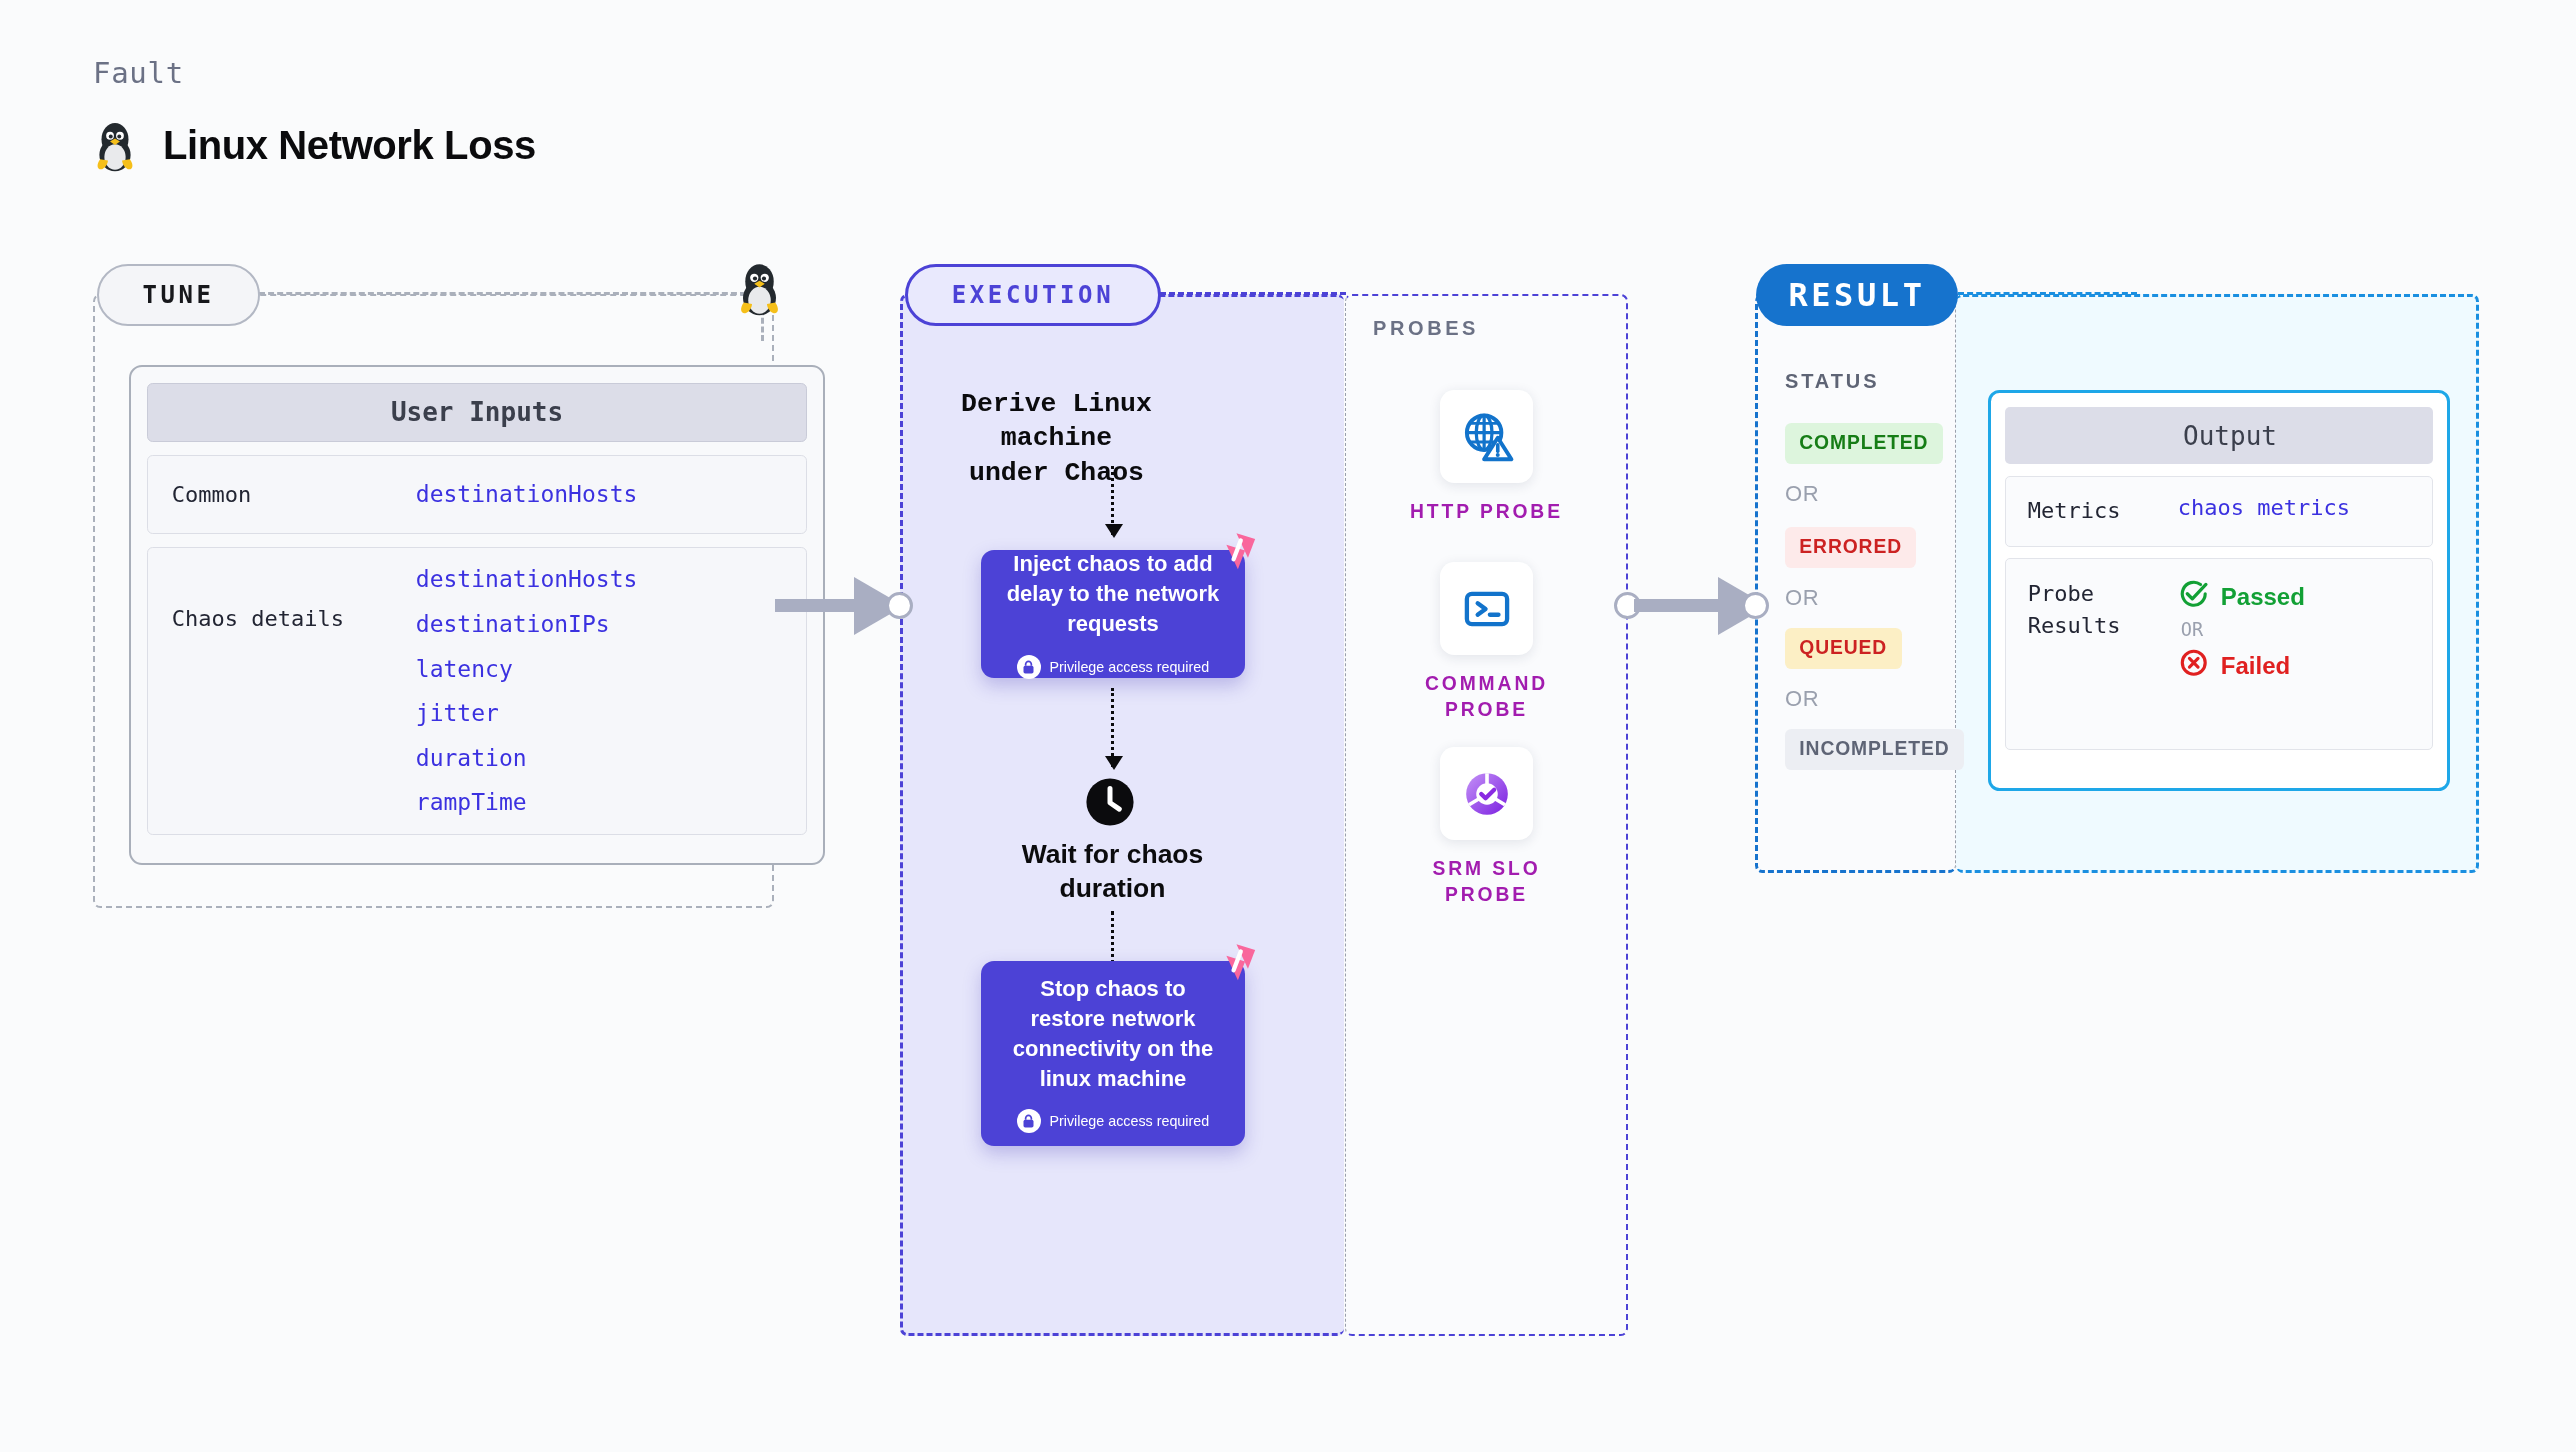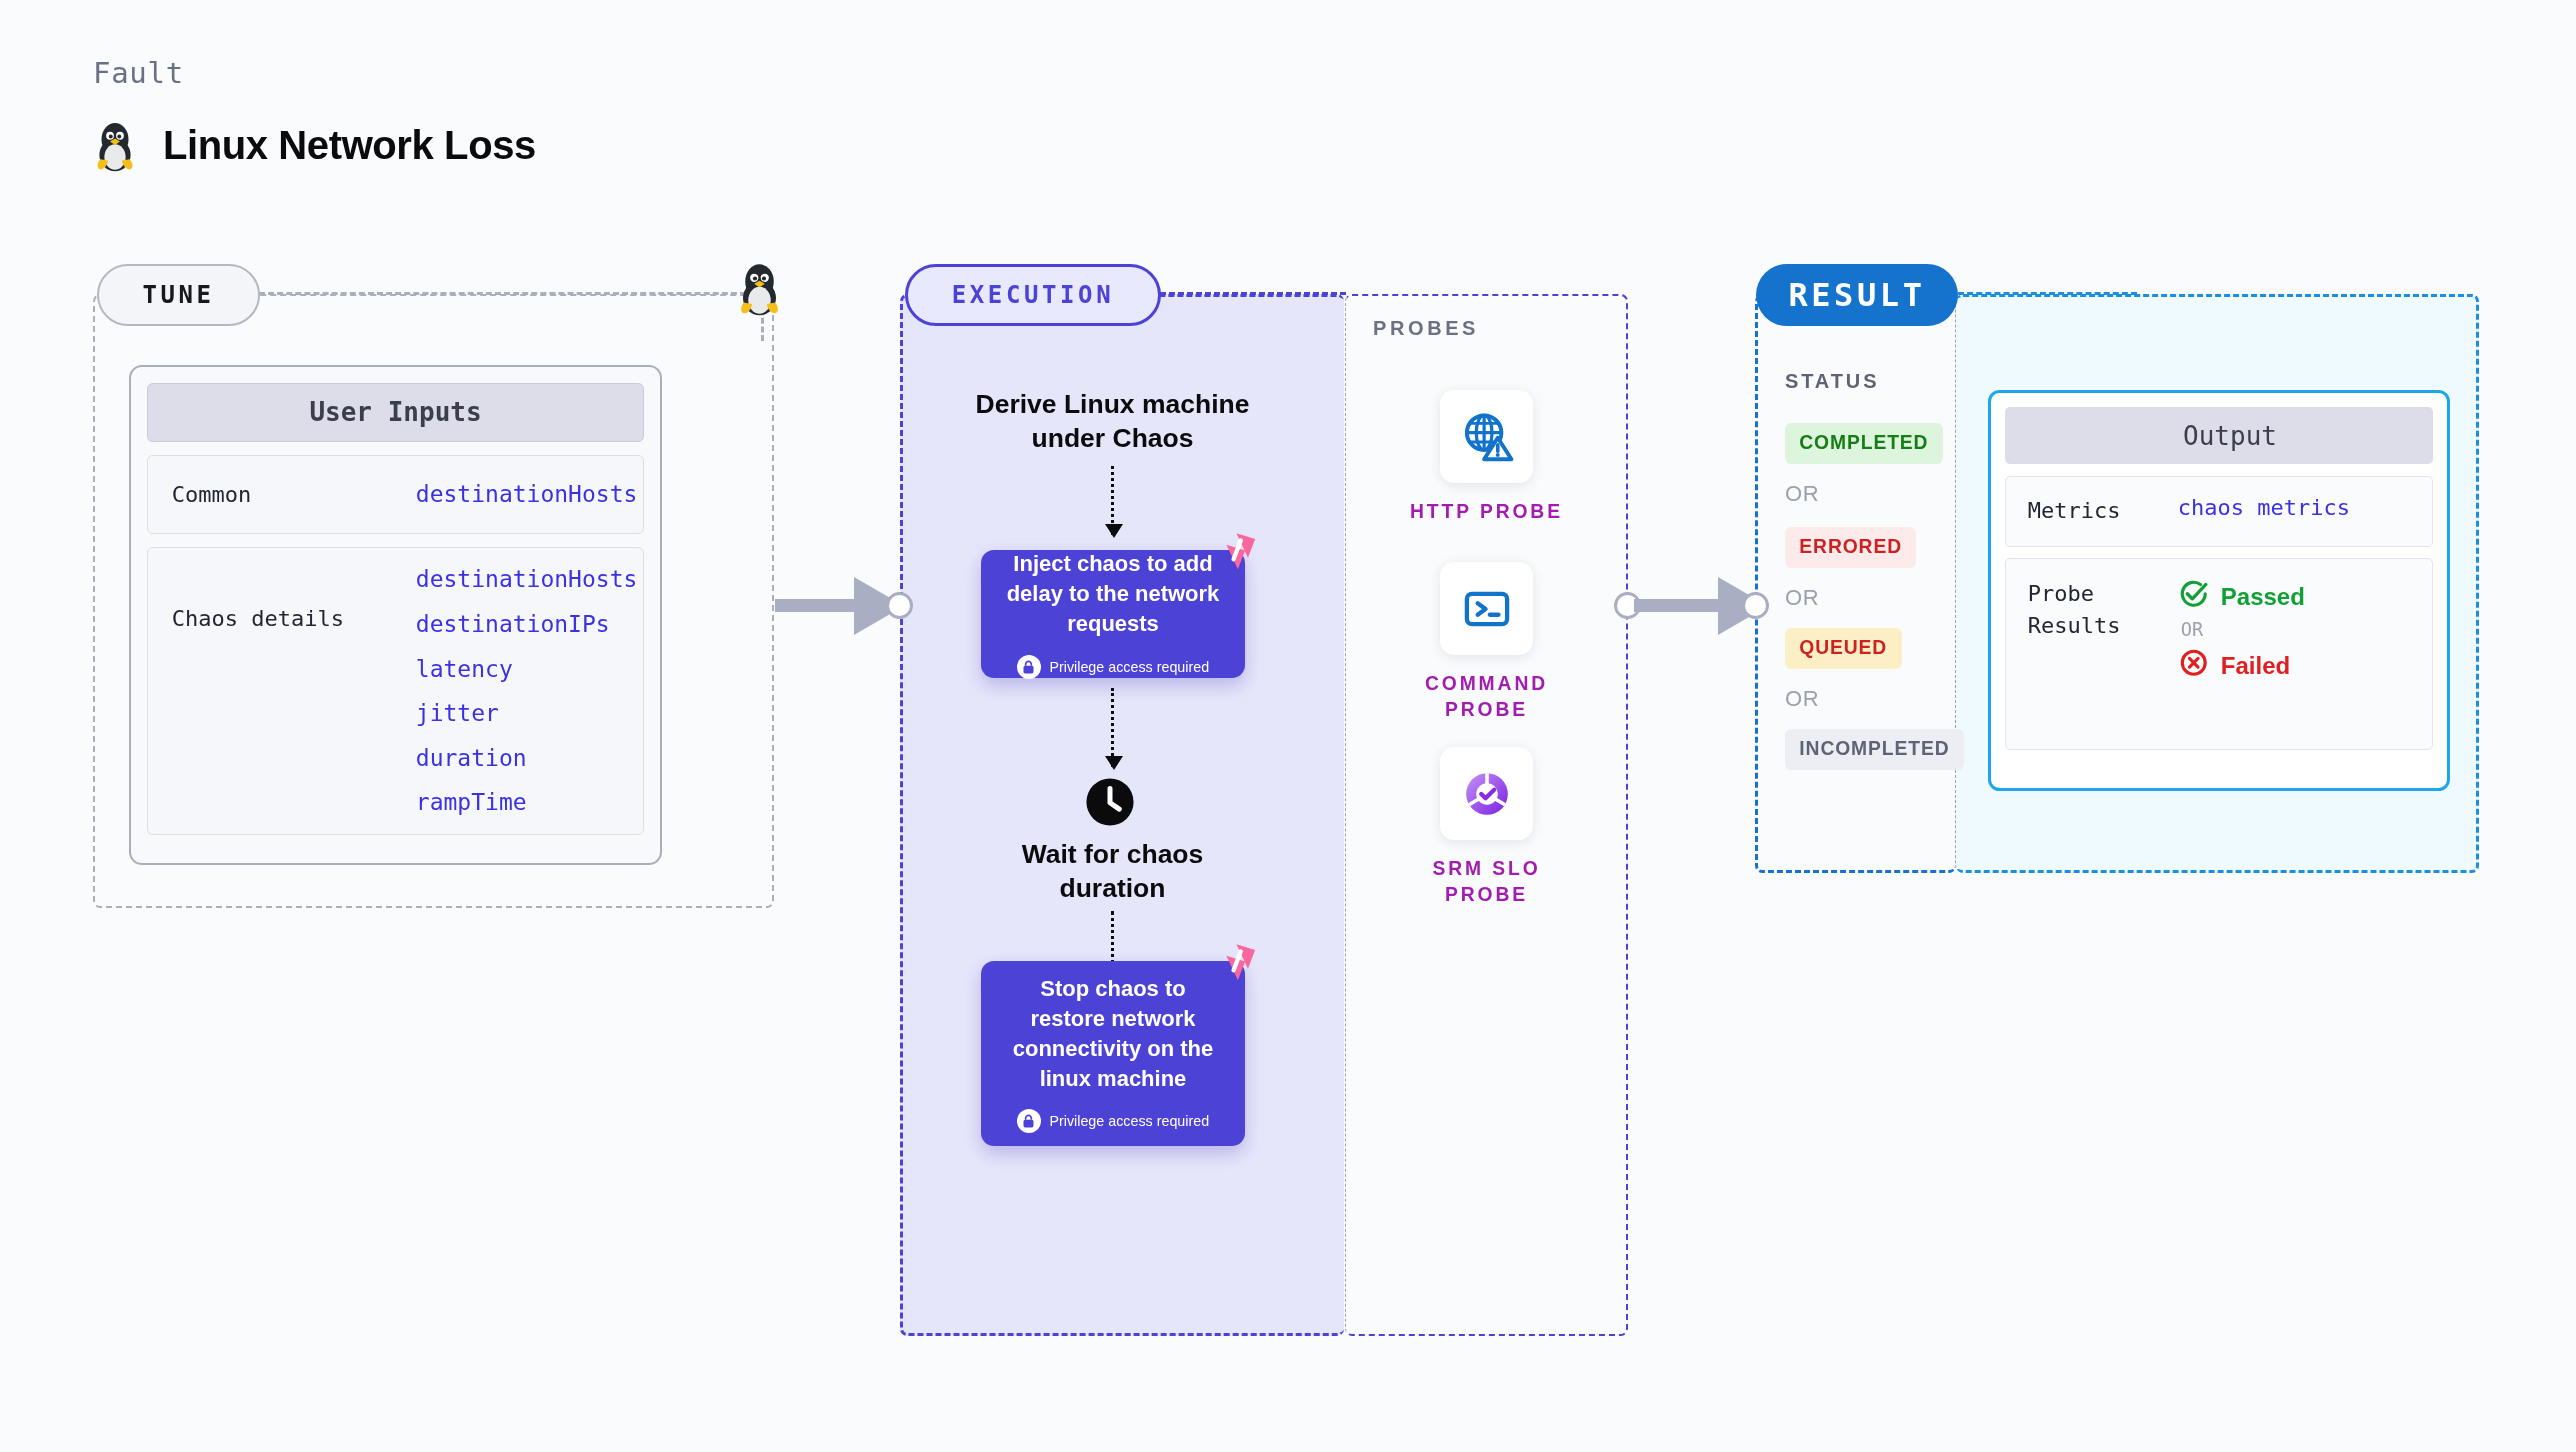--- a/index.html
+++ b/index.html
@@ -82,21 +82,21 @@
     position: absolute; left: 1160px; top: 292px; width: 186px; height: 0;
     border-top: 3.6px dashed #4c42d6; z-index: 2;
   }
   .leader-result {
     position: absolute; left: 1958px; top: 292px; width: 179px; height: 0;
     border-top: 3.6px dashed #1a8fe0; z-index: 2;
   }
 
   
   .ui-card {
-    position: absolute; left: 129px; top: 365px; width: 533px; height: 500px;
+    position: absolute; left: 129px; top: 365px; width: 696px; height: 500px;
     background: #f8f9fb; border: 2.9px solid #a9afba; border-radius: 13px;
     padding: 15.8px;
   }
   .ui-head {
     height: 59px; background: #dcdde8; border: 0.7px solid #c9cbd8; border-radius: 5.7px;
     display: flex; align-items: center; justify-content: center;
     font-family: "DejaVu Sans Mono", monospace; font-size: 26px; color: #3b3f4c; font-weight: 700;
   }
   .ui-block {
     margin-top: 13px; background: #f6f7fa; border: 0.7px solid #dcdee6; border-radius: 5.7px;
@@ -283,21 +283,21 @@
   <div class="conn" style="left:775px;top:577px;width:133px;height:57px;">
     <div class="conn-line" style="left:0;width:86px;"></div>
     <div class="conn-head" style="left:79px;"></div>
     <div class="conn-dot" style="left:111px;"></div>
   </div>
 
   <div class="panel panel-exec"></div>
   <div class="leader-exec"></div>
   <div class="pill pill-exec">EXECUTION</div>
 
-  <div class="exec-title" style="left:962px;top:387px;white-space:pre-line;">Derive Linux machine
+  <div class="exec-title" style="left:906px;top:387px;white-space:pre-line;font-family:Liberation Mono, monospace;">Derive Linux machine
 under Chaos</div>
 
   <div class="dotted-arrow" style="left:1111px;top:466px;height:69px;"></div>
 
   <div class="chaos-card" style="left:981px;top:550px;width:264px;height:128px;">
     <div class="harness-logo">
       <svg width="46" height="46" viewBox="0 0 64 64">
         <path d="M34 6 L60 14 L50 40 Z" fill="#f9679c"></path>
         <path d="M20 22 L46 30 L36 56 Z" fill="#f9679c"></path>
         <path d="M40 16 L30 42" stroke="#ffffff" stroke-width="6" stroke-linecap="round"></path>

